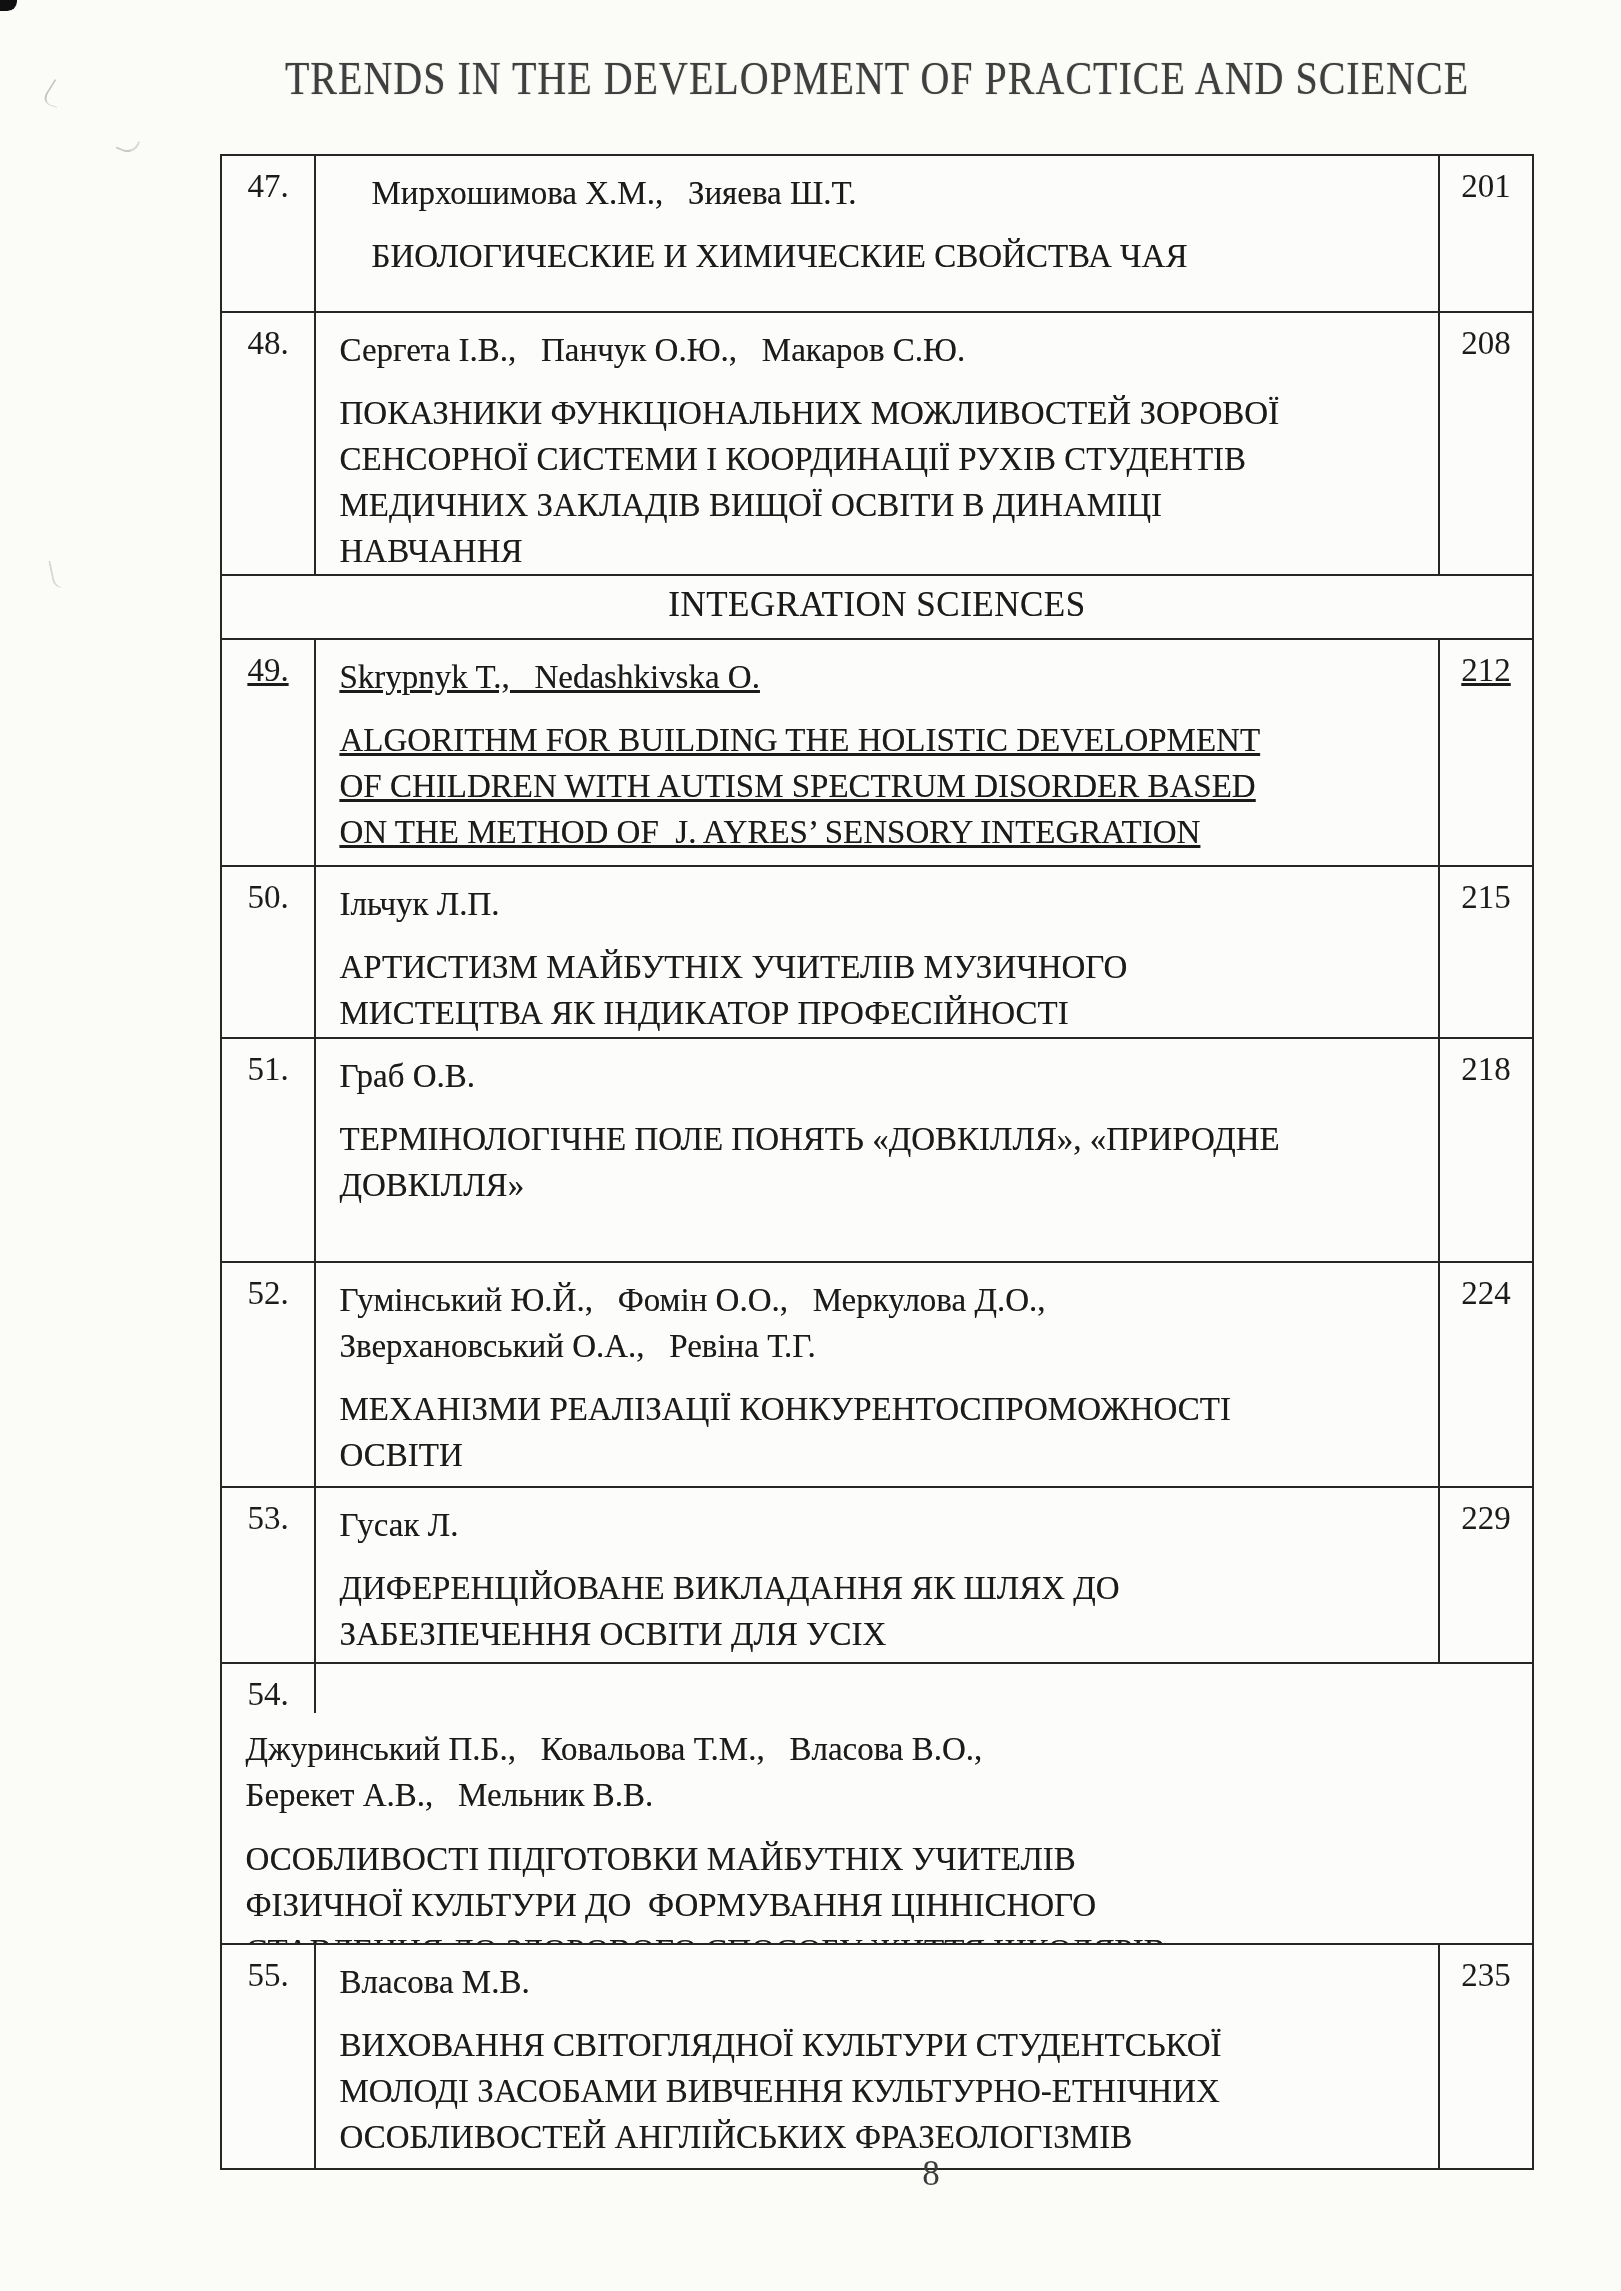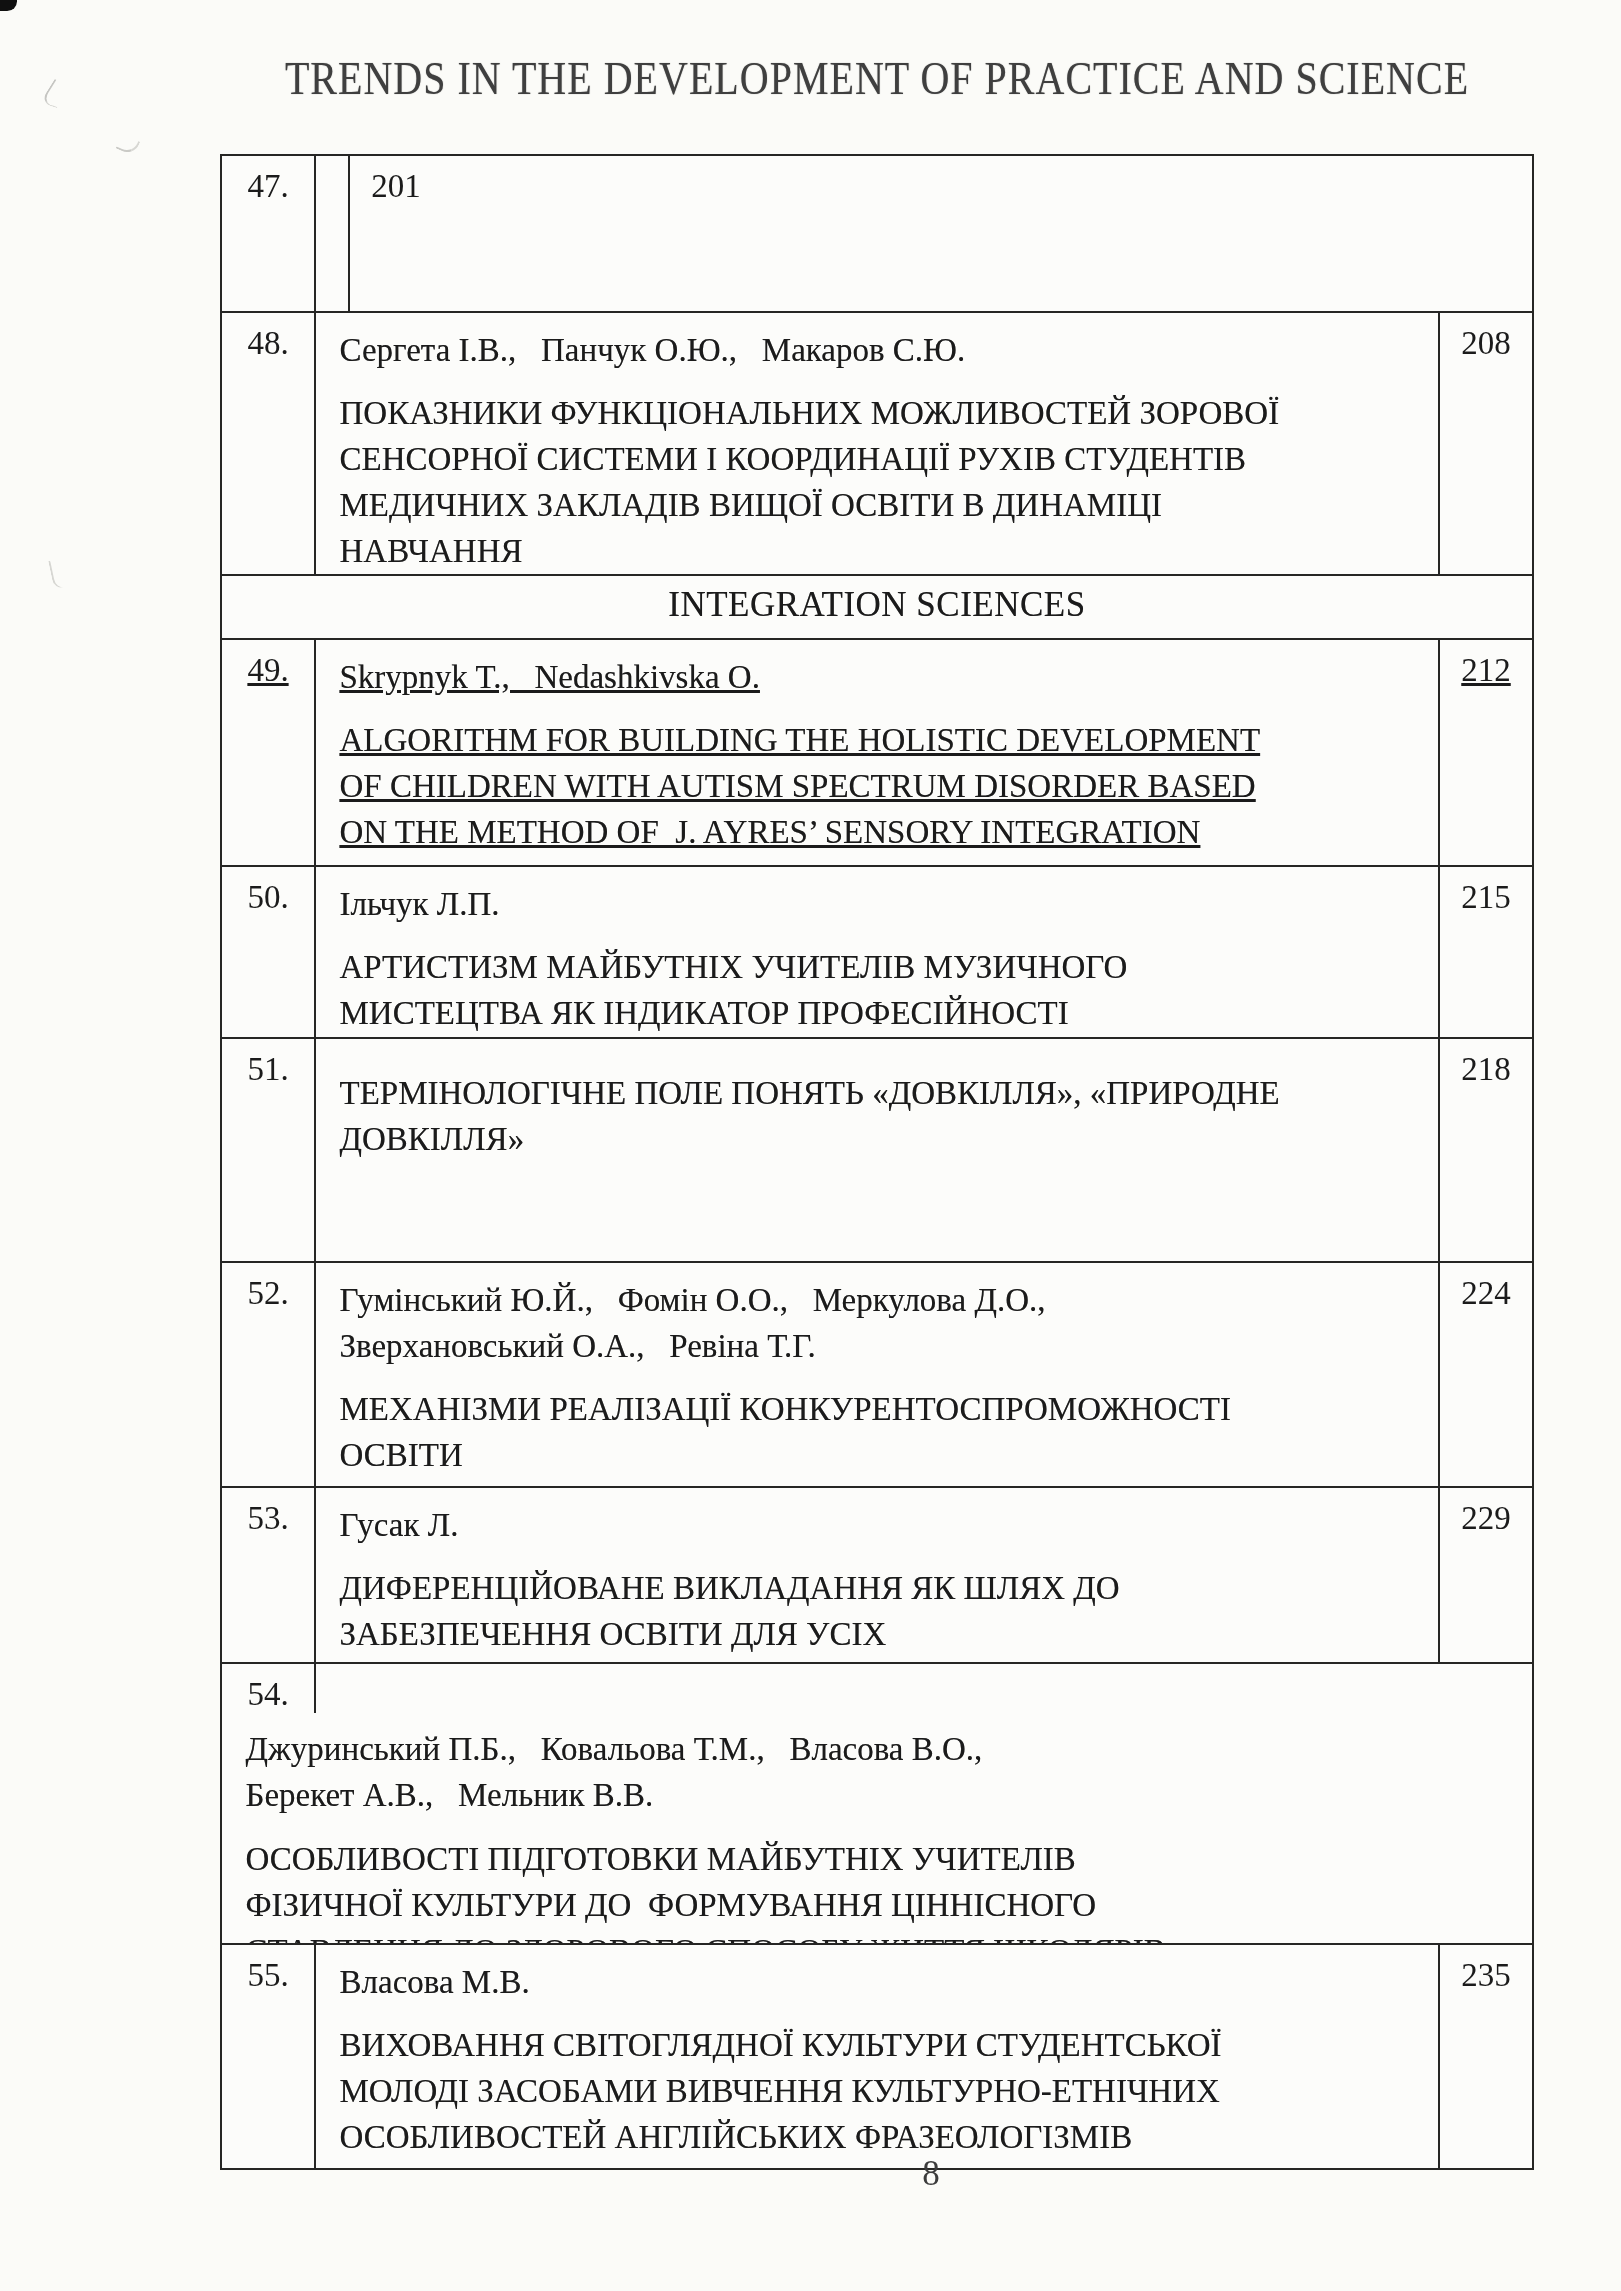--- a/index.html
+++ b/index.html
@@ -129,20 +129,24 @@
 <div class="corner-mark"></div>
 <div class="squiggle-1"></div>
 <div class="squiggle-2"></div>
 <div class="squiggle-3"></div>
 
 <div class="page-title">TRENDS IN THE DEVELOPMENT OF PRACTICE AND SCIENCE</div>
 
 <div class="toc-table" id="toc-table">
     <div class="row entry" style="height: 155px; gap: 32px;">
       <div class="cell num">47.</div>
+      <div class="cell content">
+        <div class="authors">Мирхошимова Х.М.,   Зияева Ш.Т.</div>
+        <div class="entry-title">БИОЛОГИЧЕСКИЕ И ХИМИЧЕСКИЕ СВОЙСТВА ЧАЯ</div>
+      </div>
       <div class="cell page">201</div>
     </div>
     <div class="row entry" style="height: 263px;">
       <div class="cell num">48.</div>
       <div class="cell content">
         <div class="authors">Сергета І.В.,   Панчук О.Ю.,   Макаров С.Ю.</div>
         <div class="entry-title">ПОКАЗНИКИ ФУНКЦІОНАЛЬНИХ МОЖЛИВОСТЕЙ ЗОРОВОЇ
 СЕНСОРНОЇ СИСТЕМИ І КООРДИНАЦІЇ РУХІВ СТУДЕНТІВ
 МЕДИЧНИХ ЗАКЛАДІВ ВИЩОЇ ОСВІТИ В ДИНАМІЦІ
 НАВЧАННЯ</div>
@@ -167,20 +171,21 @@
       <div class="cell content">
         <div class="authors">Ільчук Л.П.</div>
         <div class="entry-title">АРТИСТИЗМ МАЙБУТНІХ УЧИТЕЛІВ МУЗИЧНОГО
 МИСТЕЦТВА ЯК ІНДИКАТОР ПРОФЕСІЙНОСТІ</div>
       </div>
       <div class="cell page">215</div>
     </div>
     <div class="row entry" style="height: 224px;">
       <div class="cell num">51.</div>
       <div class="cell content">
+        <div class="authors">Граб О.В.</div>
         <div class="entry-title">ТЕРМІНОЛОГІЧНЕ ПОЛЕ ПОНЯТЬ «ДОВКІЛЛЯ», «ПРИРОДНЕ
 ДОВКІЛЛЯ»</div>
       </div>
       <div class="cell page">218</div>
     </div>
     <div class="row entry" style="height: 225px;">
       <div class="cell num">52.</div>
       <div class="cell content">
         <div class="authors">Гумінський Ю.Й.,   Фомін О.О.,   Меркулова Д.О.,
 Зверхановський О.А.,   Ревіна Т.Г.</div>

